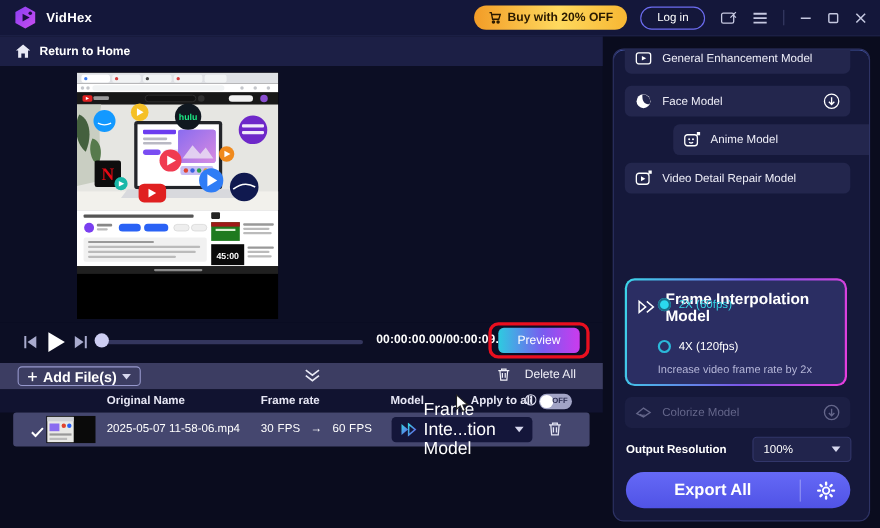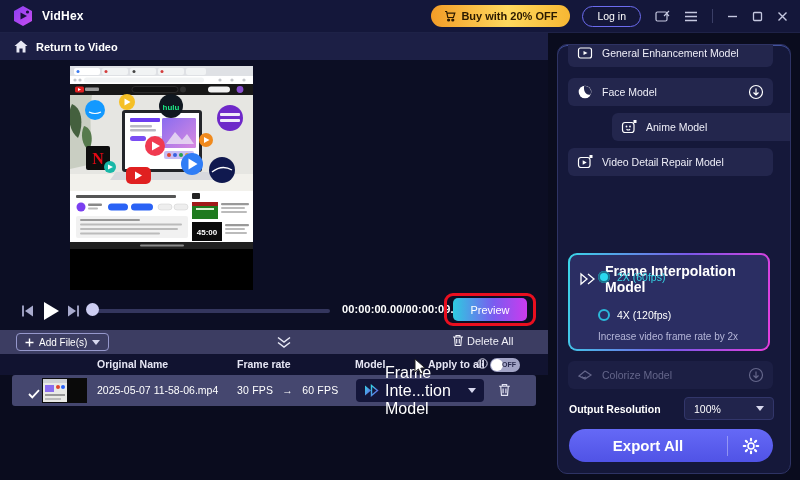--- a/index.html
+++ b/index.html
@@ -40,23 +40,23 @@
   .time-display { left:342px; top:10px; font-size:11px; font-weight:bold; letter-spacing:.1px; white-space:nowrap; }
   .preview-annotation { left:444px; top:0px; width:92px; height:33px;
     border:3px solid #ea0f1f; border-radius:9px; z-index:5; pointer-events:none; }
   .preview-btn { left:453px; top:5px; width:74px; height:23px; border-radius:5px;
     background:linear-gradient(90deg,#2ecbe0,#7a5bf0 55%,#cb3bee);
     display:flex; align-items:center; justify-content:center; font-size:11px; color:#fff; }
 
   
   .file-toolbar { left:0; top:330px; width:548px; height:24px; background:#3c3d62; }
   .add-btn { left:16px; top:3px; height:18px; padding:0 8px; border:1px solid #9698cc; border-radius:4px;
-    display:flex; align-items:center; gap:5px; font-size:10px; color:#fff; }
+    display:flex; align-items:center; gap:5px; font-size:13px; color:#fff;font-weight:bold; }
   .collapse-chevrons { left:274px; top:5px; }
-  .delete-all { left:452px; top:4px; display:flex; align-items:center; gap:3px; font-size:11px; color:#f0f0f8;justify-content:flex-end; }
+  .delete-all { left:452px; top:4px; display:flex; align-items:center; gap:13px; font-size:11px; color:#f0f0f8;justify-content:flex-end; }
 
   
   .thead { left:0; top:354px; width:548px; height:21px; background:#111330; font-size:10.5px; color:#e6e6f4; }
   .thead span { position:absolute; top:4px; font-weight:bold; }
   .info-icon { left:477px; top:5px; }
   .toggle { left:490px; top:4px; width:30px; height:14px; border-radius:7px; background:#a2a4c6; }
   .toggle .knob { position:absolute; left:1px; top:1px; width:12px; height:12px; border-radius:50%; background:#fff; }
   .toggle .state { position:absolute; right:4px; top:3px; font-size:7px; font-weight:bold; color:#2a2c50; }
   .cursor { left:413px; top:2px; z-index:6; }
 
@@ -163,21 +163,21 @@
         </svg>
     </span>
   </div>
 
   <div class="abs return-bar">
     <span style="display:flex;">
       <svg width="14" height="13" viewBox="0 0 14 13" fill="#e8e9f5">
           <path d="M7 0.5 L13.5 6 H11.5 V12.5 H8.6 V8.6 H5.4 V12.5 H2.5 V6 H0.5 Z"></path>
         </svg>
     </span>
-    <span>Return to Video</span>
+    <span>Return to Home</span>
   </div>
 
   <div class="abs stage">
     <div class="abs video">
       <svg width="183" height="224" viewBox="0 0 183 224">
         <rect width="183" height="224" fill="#000"></rect>
 
         <rect y="0" width="183" height="10" fill="#dfe1e5"></rect>
         <rect x="4" y="2" width="26" height="7" rx="2" fill="#fff"></rect>
           <circle cx="8" cy="5.5" r="1.5" fill="#3a7af0"></circle>

